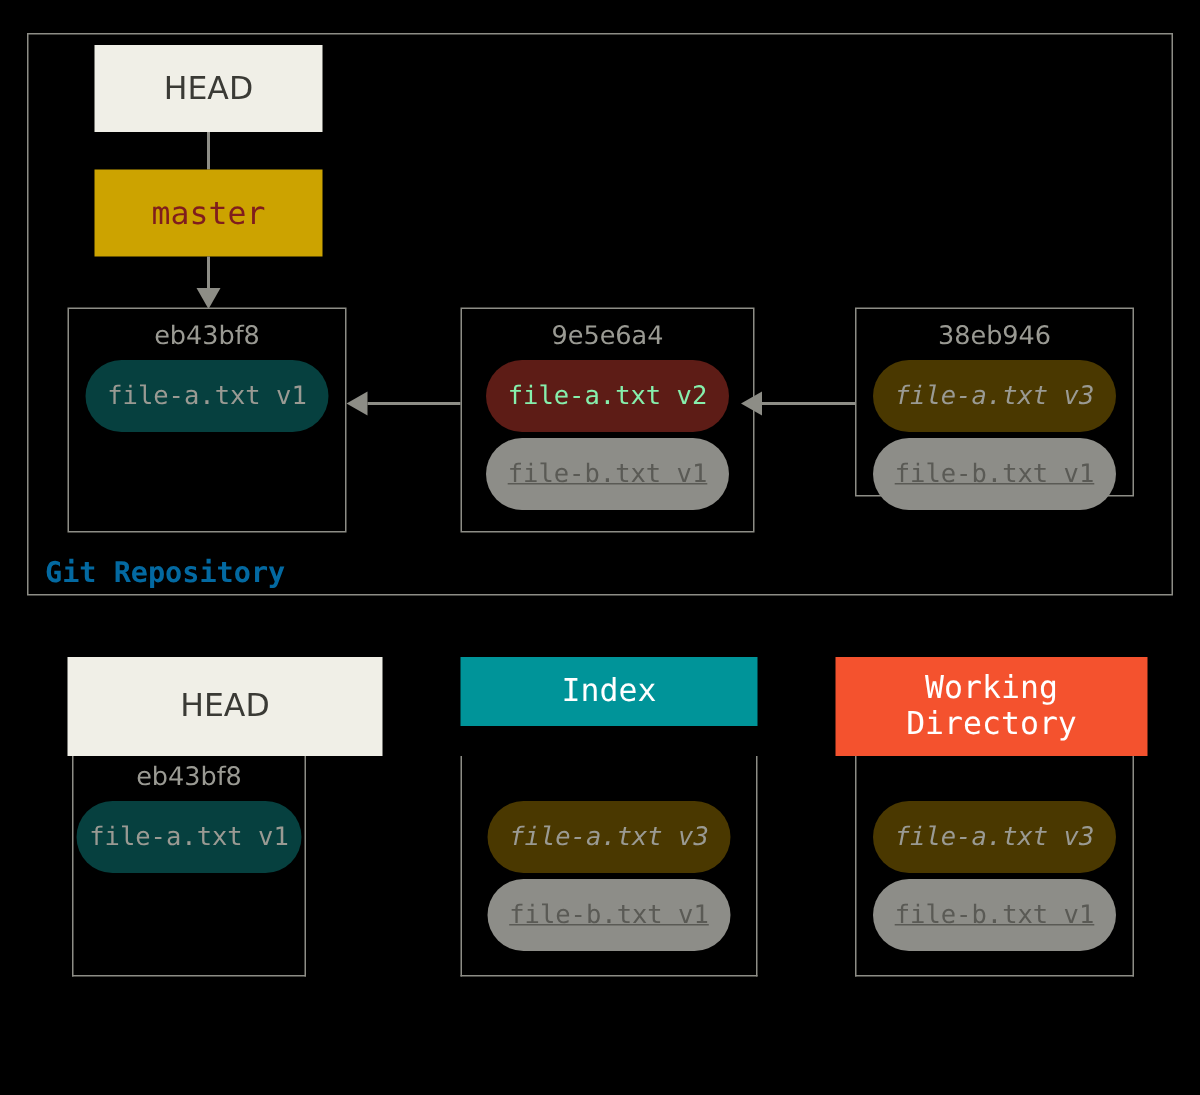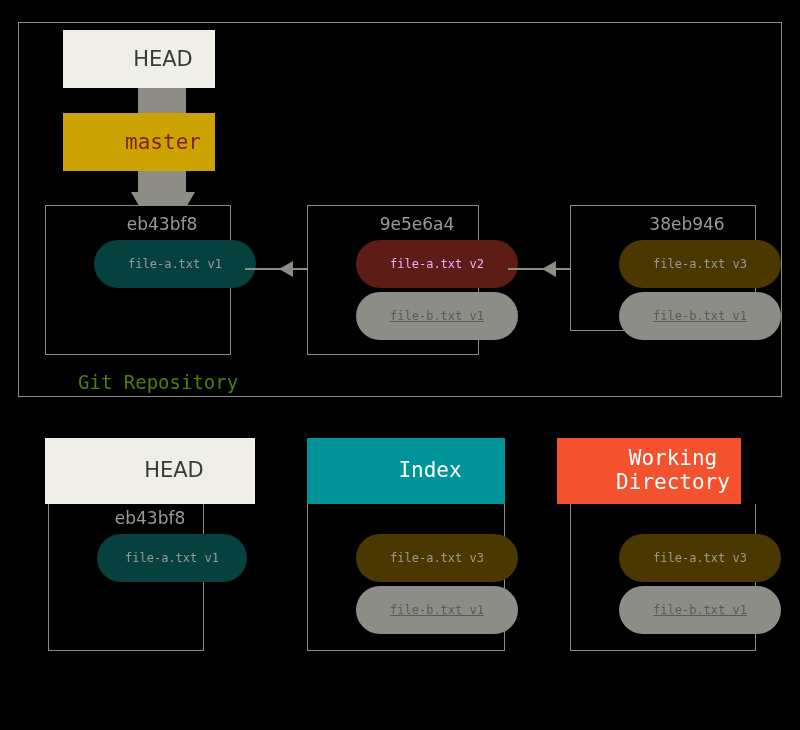--- a/index.html
+++ b/index.html
@@ -3,31 +3,31 @@
 <meta charset="utf-8">
 <style>
   html,body{margin:0;padding:0;background:#000;}
   body{
     width:800px;height:730px;position:relative;overflow:hidden;
     font-family:"DejaVu Sans Mono","Liberation Mono",monospace;
   }
   .stage{position:absolute;left:0;top:0;width:800px;height:730px;}
 
   
-  .abs{position:absolute;box-sizing:border-box;padding-left:48px;}
+  .abs{position:absolute;box-sizing:border-box;}
 
   
   .repo-frame{
     left:18px;top:22px;width:764px;height:375px;
     border:1.5px solid #8d8d86;background:transparent;
   }
   .repo-label{
     left:30px;top:368px;width:260px;height:28px;
-    color:#4d7c0f;font-size:19px;line-height:28px;
-    letter-spacing:0px;white-space:nowrap;
+    color:#0369a1;font-size:19px;line-height:28px;
+    letter-spacing:0px;white-space:nowrap;font-weight:bold;
   }
 
   
   .ref-box{
     display:flex;align-items:center;justify-content:center;
     text-align:center;white-space:pre;
   }
   .head-ref{
     left:63px;top:30px;width:152px;height:58px;
     background:#f0efe7;color:#3a3a35;
@@ -56,33 +56,33 @@
   .commit{
     border:1.5px solid #8d8d86;background:transparent;
     padding-top:6px;
   }
   .commit-sha{
     text-align:center;color:#9a9a93;font-size:17px;
     line-height:24px;height:24px;white-space:pre;
     font-family:"DejaVu Sans","Liberation Sans",sans-serif;
   }
   .c1{left:45px;top:205px;width:186px;height:150px;}
-  .c2{left:307px;top:205px;width:172px;height:150px;}
+  .c2{left:307px;top:205px;width:196px;height:150px;}
   .c3{left:570px;top:205px;width:186px;height:126px;}
 
   
   .pill{
     margin:4px auto 0 auto;
     width:162px;height:48px;border-radius:24px;
     display:flex;align-items:center;justify-content:center;
-    font-size:12px;white-space:pre;letter-spacing:0px;
+    font-size:17px;white-space:pre;letter-spacing:0px;
   }
   .pill-teal  {background:#06403f;color:#9a9a93;}
-  .pill-red   {background:#5d1c16;color:#f0abfc;}
-  .pill-olive {background:#4a3800;color:#9a9a93;}
+  .pill-red   {background:#5d1c16;color:#86efac;}
+  .pill-olive {background:#4a3800;color:#9a9a93;font-style:italic;}
   .pill-gray  {background:#8d8d88;color:#5a5a55;text-decoration:underline;}
 
   
   .c-arrow-line{background:#8d8d86;height:1.5px;}
   .a1-line{left:245px;top:268px;width:62px;}
   .a1-head{
     left:231px;top:261px;width:0;height:0;
     border-top:8px solid transparent;border-bottom:8px solid transparent;
     border-right:14px solid #8d8d86;
   }
@@ -100,22 +100,22 @@
     border-bottom:1.5px solid #8d8d86;
     border-top:none;background:transparent;
   }
   .col-header{
     display:flex;align-items:center;justify-content:center;
     text-align:center;white-space:pre-line;line-height:1.12;
     font-size:21px;
   }
   .hdr-head {left:45px;top:438px;width:210px;height:66px;background:#f0efe7;color:#3a3a35;
              font-family:"DejaVu Sans","Liberation Sans",sans-serif;}
-  .hdr-index{left:307px;top:438px;width:198px;height:66px;background:#009499;color:#ffffff;}
-  .hdr-wd   {left:557px;top:438px;width:184px;height:66px;background:#f4522e;color:#ffffff;}
+  .hdr-index{left:307px;top:438px;width:198px;height:46px;background:#009499;color:#ffffff;}
+  .hdr-wd   {left:557px;top:438px;width:208px;height:66px;background:#f4522e;color:#ffffff;}
 
   .body-head {left:48px;top:504px;width:156px;height:147px;}
   .body-index{left:307px;top:504px;width:198px;height:147px;}
   .body-wd   {left:570px;top:504px;width:186px;height:147px;}
 
   .col-sha{
     text-align:center;color:#9a9a93;font-size:17px;line-height:24px;
     height:24px;white-space:pre;padding-top:2px;
     font-family:"DejaVu Sans","Liberation Sans",sans-serif;
   }

